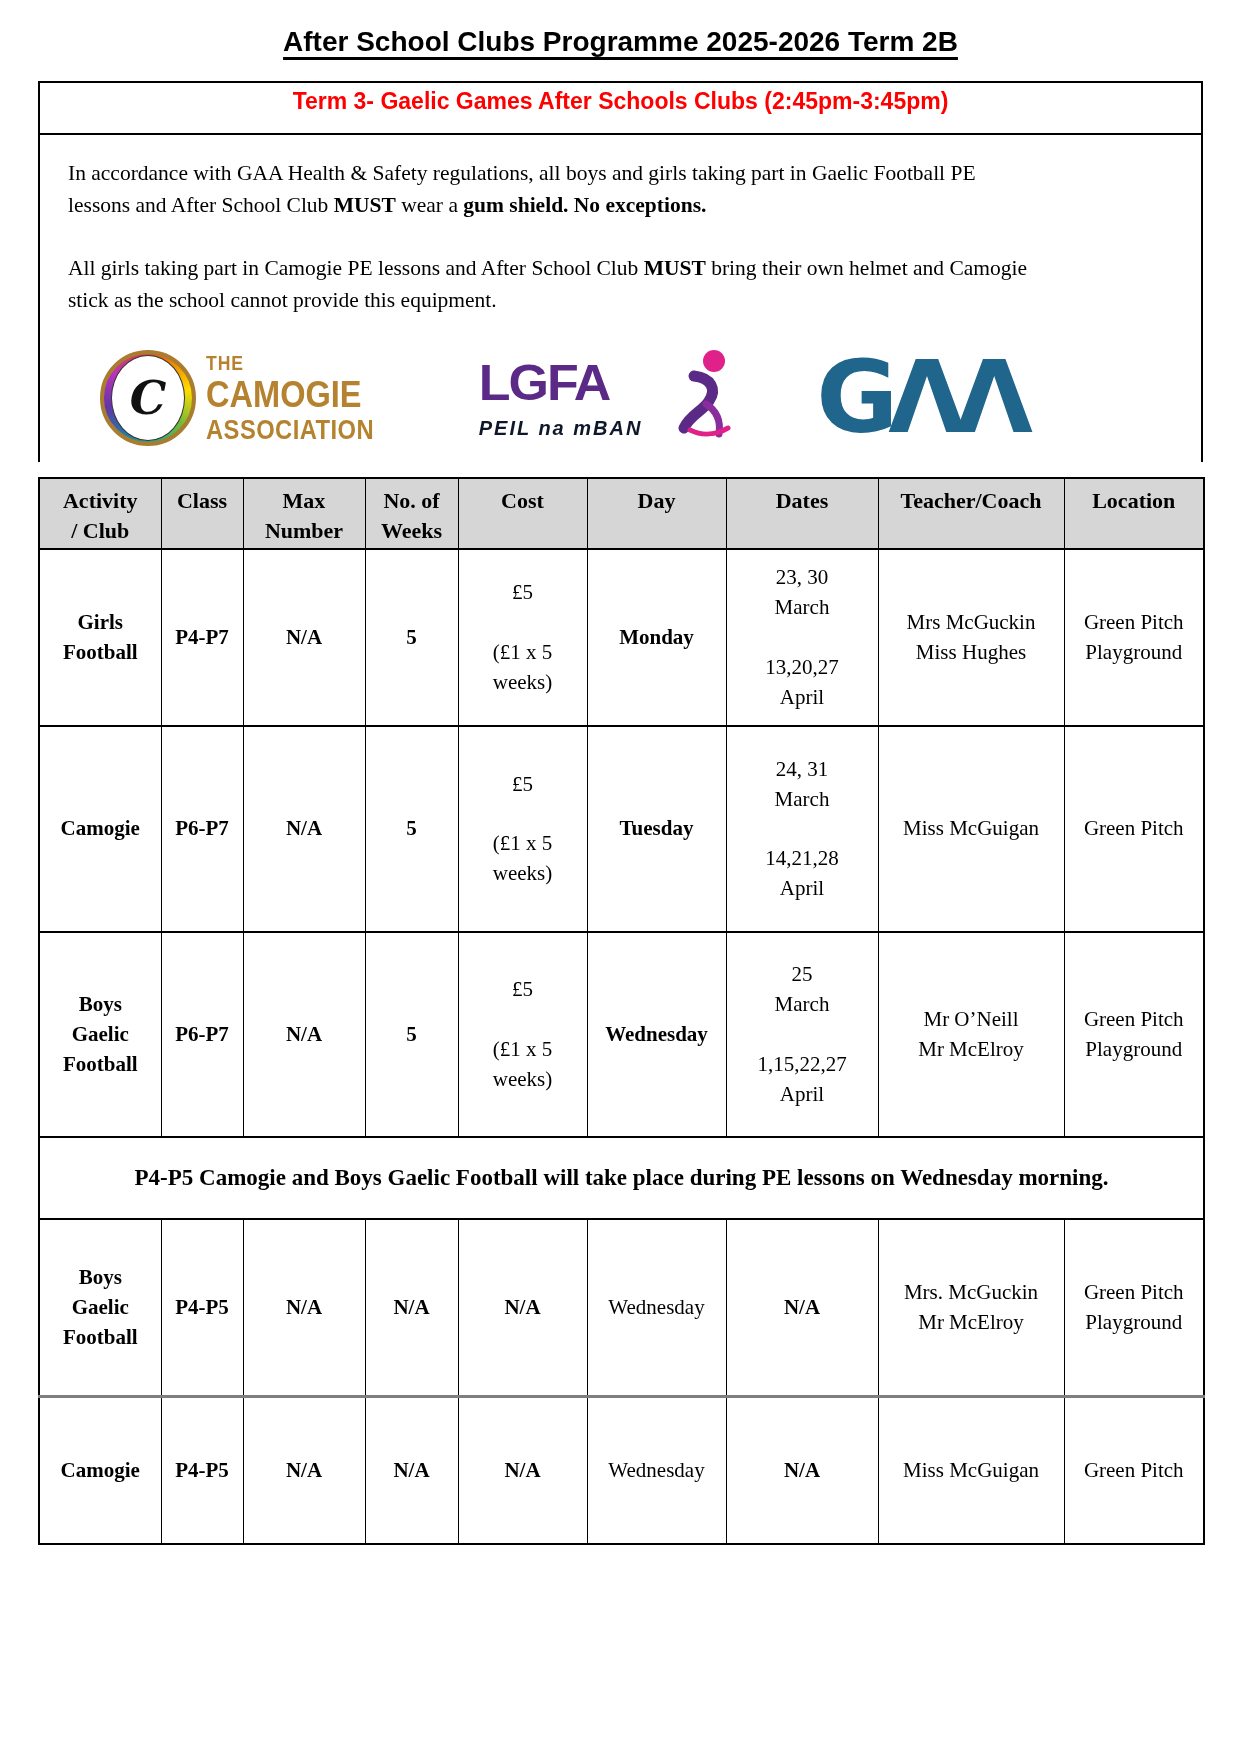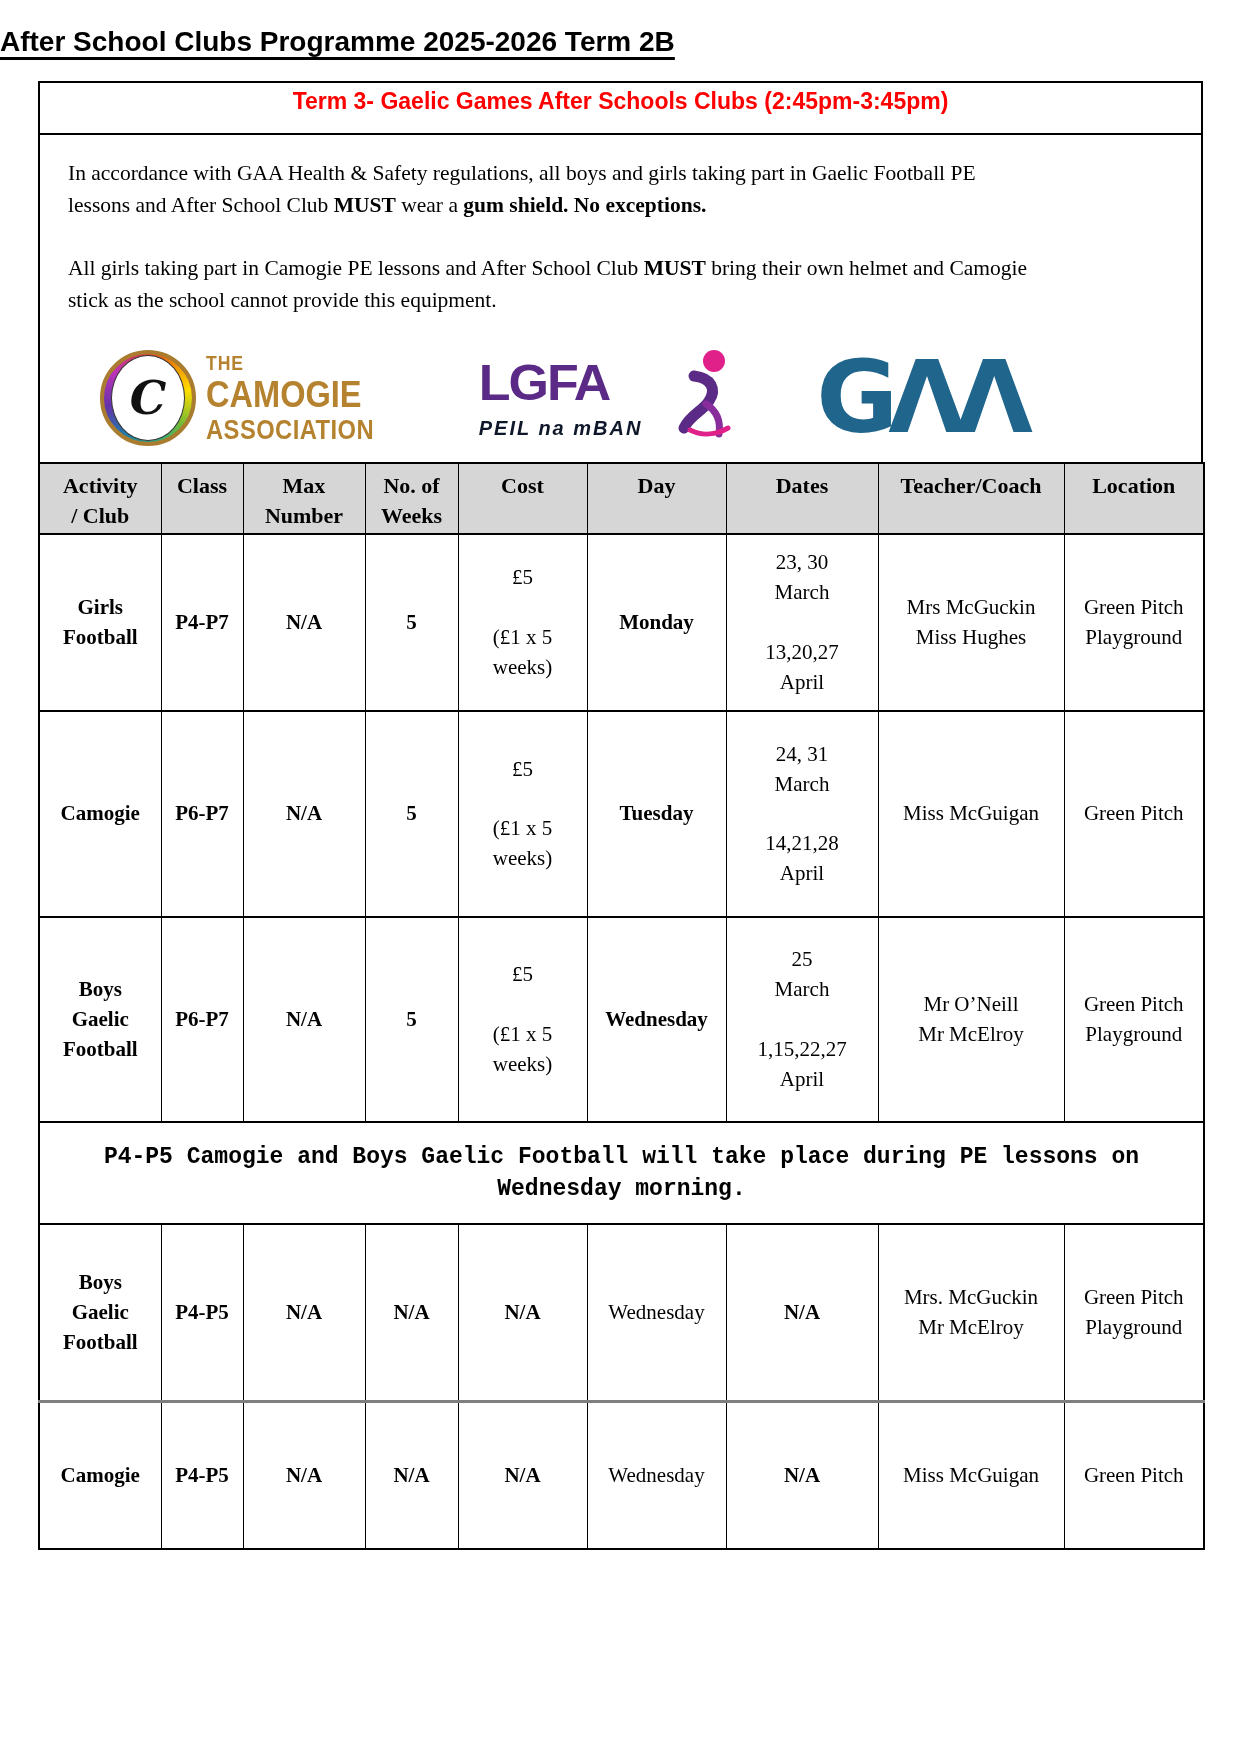--- a/index.html
+++ b/index.html
@@ -5,21 +5,21 @@
   * { box-sizing: border-box; }
   html,body { margin:0; padding:0; background:#fff; }
   .page {
     position: relative;
     width: 1241px; height: 1755px;
     background: #fff; overflow: hidden;
     font-family: "Liberation Serif", serif;
     color: #000;
   }
   .doc-title {
-    margin: 26px 0 0; 
+    margin: 26px 0 0; text-align: center;
     font-family: "Liberation Sans", sans-serif;
     font-size: 28px; font-weight: bold;
     text-decoration: underline;
     text-decoration-thickness: 3px;
     text-underline-offset: 6px;
   }
   .info-box { margin: 23px 38px 0 38px; border: 2px solid #000; border-bottom: none; }
   .red-heading {
     border-bottom: 2px solid #000; text-align: center;
     padding: 5px 0 18px;
@@ -73,40 +73,40 @@
     font-size: 20px; color: #0f172a; letter-spacing: 2px; margin-top: 8px;
   }
   .gaa-text {
     font-family: "DejaVu Sans", sans-serif; font-weight: bold;
     font-size: 100px; line-height: 0.9; color: #20658c;
     letter-spacing: -10px;
   }
 
   
   .main-table {
-    margin: 0 0 0 38px; width: 1165px;
+    margin: 15px 0 0 38px; width: 1165px;
     border-collapse: collapse; table-layout: fixed;
     border: 2px solid #000;
     font-family: "Liberation Serif", serif;
   }
   .main-table th, .main-table td {
     border-left: 1px solid #000; border-right: 1px solid #000;
     border-top: 2px solid #000; border-bottom: 2px solid #000;
     text-align: center; white-space: pre-line; padding: 3px 4px;
   }
   .main-table th {
     background: #d6d6d6; vertical-align: top;
     font-size: 22px; font-weight: bold; padding-top: 7px; line-height: 1.35;
   }
   .main-table td { vertical-align: middle; font-size: 21px; line-height: 1.42; }
   tr.head   { height: 66px; }
   tr.r1     { height: 177px; }
   tr.r2     { height: 206px; }
   tr.r3     { height: 205px; }
-  tr.noter  { height: 102px; font-family: Liberation Mono, monospace; }
+  tr.noter  { height: 82px; }
   tr.r4     { height: 177px; }
   tr.r5     { height: 148px; }
   tr.r5 td  { border-top: 3px solid #7f7f7f; }
   tr.noter td { font-size: 23px; font-weight: bold; }
 </style>
 </head>
 <body>
 
 <div class="page">
 

